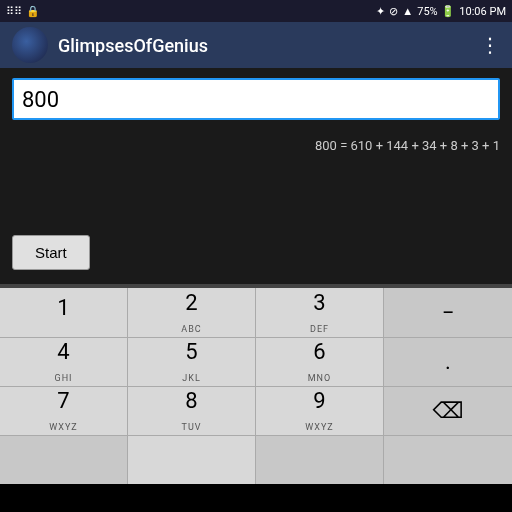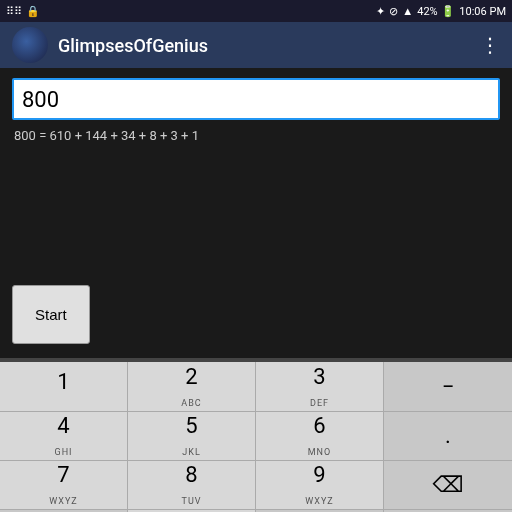--- a/index.html
+++ b/index.html
@@ -64,21 +64,21 @@
     .app-menu-icon {
       color: #fff;
       font-size: 20px;
       cursor: pointer;
     }
 
     
     #main-area {
       background: #1a1a1a;
       padding: 10px 12px;
-      height: 290px;
+      height: 216px;
       position: relative;
     }
 
     
     #input-box {
       background: #fff;
       border: 2px solid #2196F3;
       border-radius: 2px;
       padding: 6px 8px;
       width: 100%;
@@ -88,38 +88,39 @@
     }
     .input-value {
       font-size: 22px;
       color: #000;
     }
 
     
     #result-text {
       color: #ccc;
       font-size: 13px;
-      margin-top: 8px;
+      margin-top: 18px;
       padding-left: 2px;
+      text-align: right;
     }
 
     
     #action-buttons {
       position: absolute;
       bottom: 14px;
       left: 12px;
       right: 12px;
       display: flex;
       justify-content: space-between;
     }
     .action-btn {
       background: #e0e0e0;
       border: 1px solid #999;
       border-radius: 3px;
-      padding: 20px 22px;
+      padding: 8px 22px;
       font-size: 15px;
       color: #000;
       cursor: pointer;
     }
 
     
     #divider {
       height: 4px;
       background: #444;
     }
@@ -177,21 +178,21 @@
 
 <div id="status-bar">
   <div class="status-left">
     <span class="status-text">⠿⠿</span>
     <span class="status-icon">🔒</span>
   </div>
   <div class="status-right">
     <span class="status-icon">✦</span>
     <span class="status-icon">⊘</span>
     <span class="status-icon">▲</span>
-    <span class="status-text">42%</span>
+    <span class="status-text">75%</span>
     <span class="status-icon">🔋</span>
     <span class="status-text">10:06 PM</span>
   </div>
 </div>
 
 <div id="app-bar">
   <div class="app-logo"></div>
   <span class="app-title">GlimpsesOfGenius</span>
   <span class="app-menu-icon">⋮</span>
 </div>

